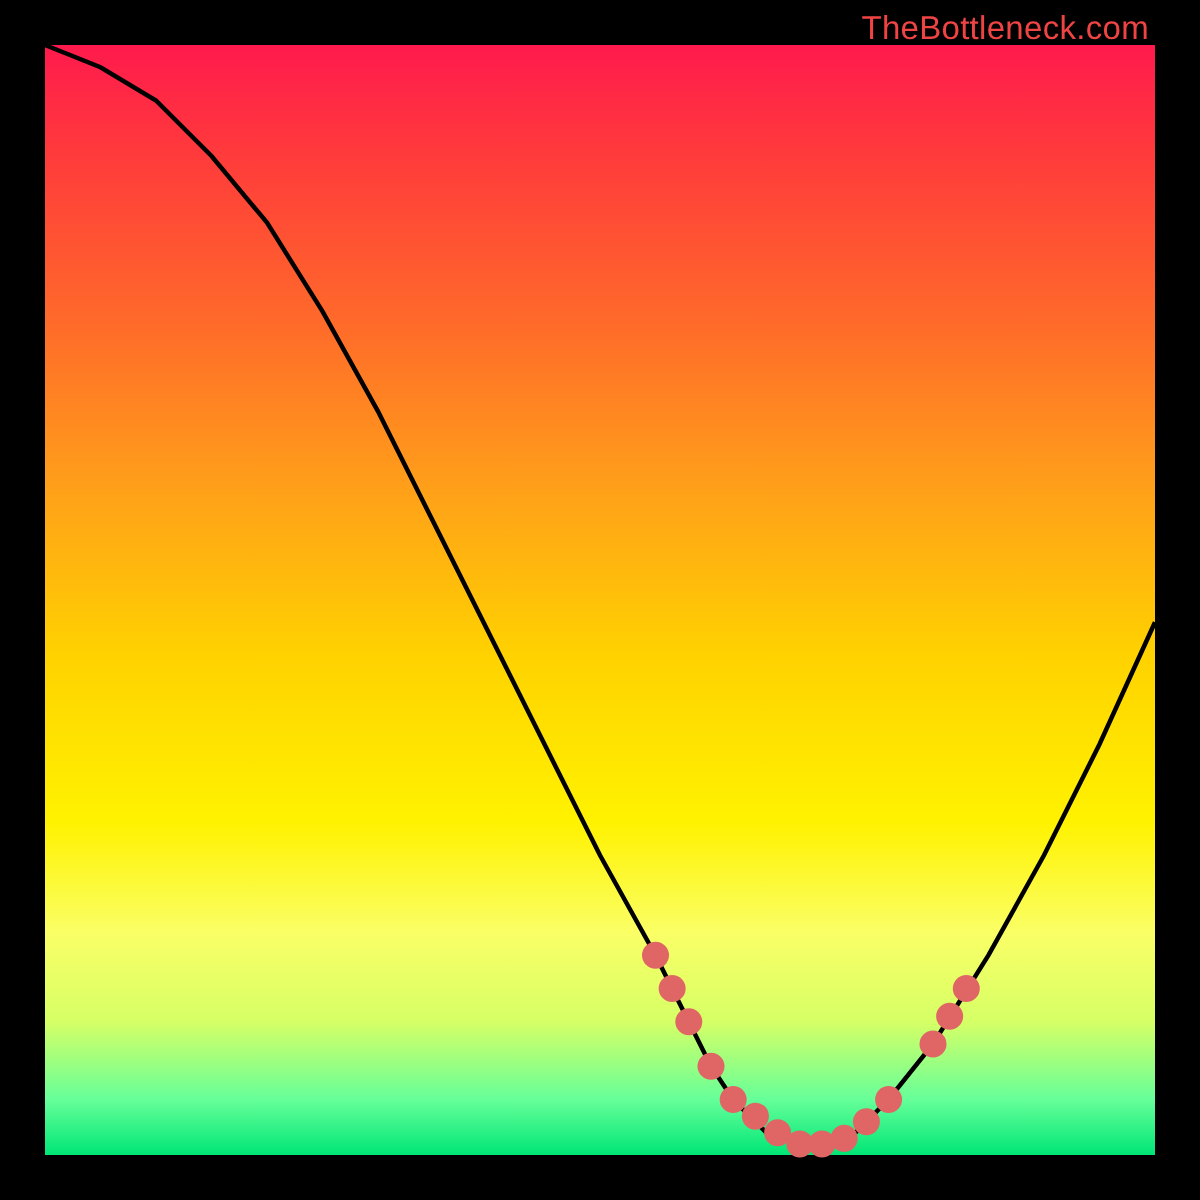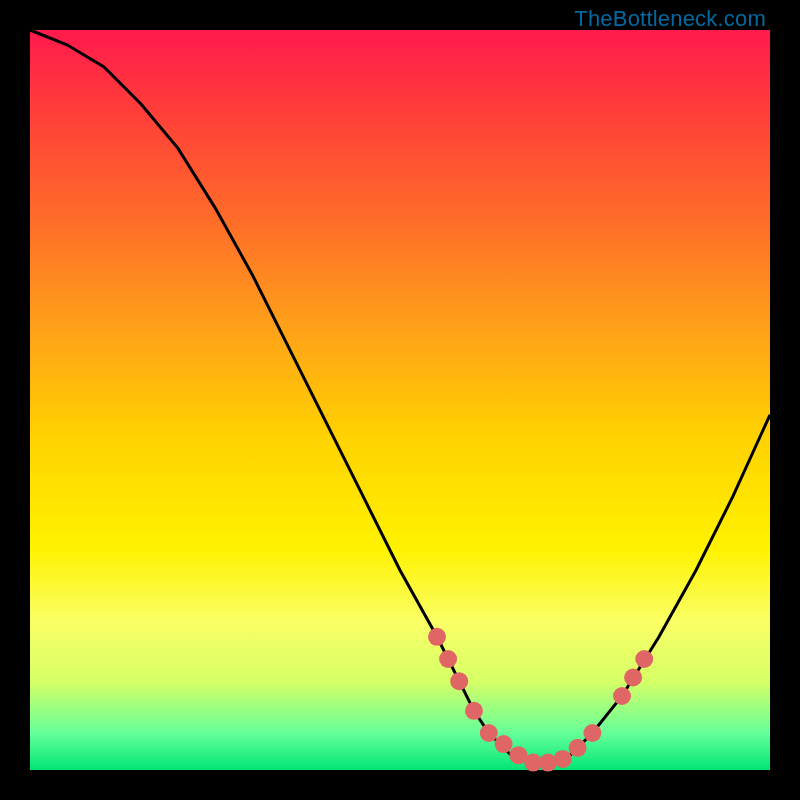--- a/index.html
+++ b/index.html
@@ -26,21 +26,21 @@
       #fff200 70%,
       #faff66 80%,
       #d6ff66 88%,
       #66ff99 95%,
       #00e676 100%);
   }
   .watermark {
     position: absolute;
     top: 6px;
     right: 34px;
-    color: #0369a1;
+    color: #ef4444;
     font-size: 22px;
     letter-spacing: 0.2px;
     user-select: none;
   }
   svg.plot {
     position: absolute;
     left: 30px;
     top: 30px;
     width: 740px;
     height: 740px;

